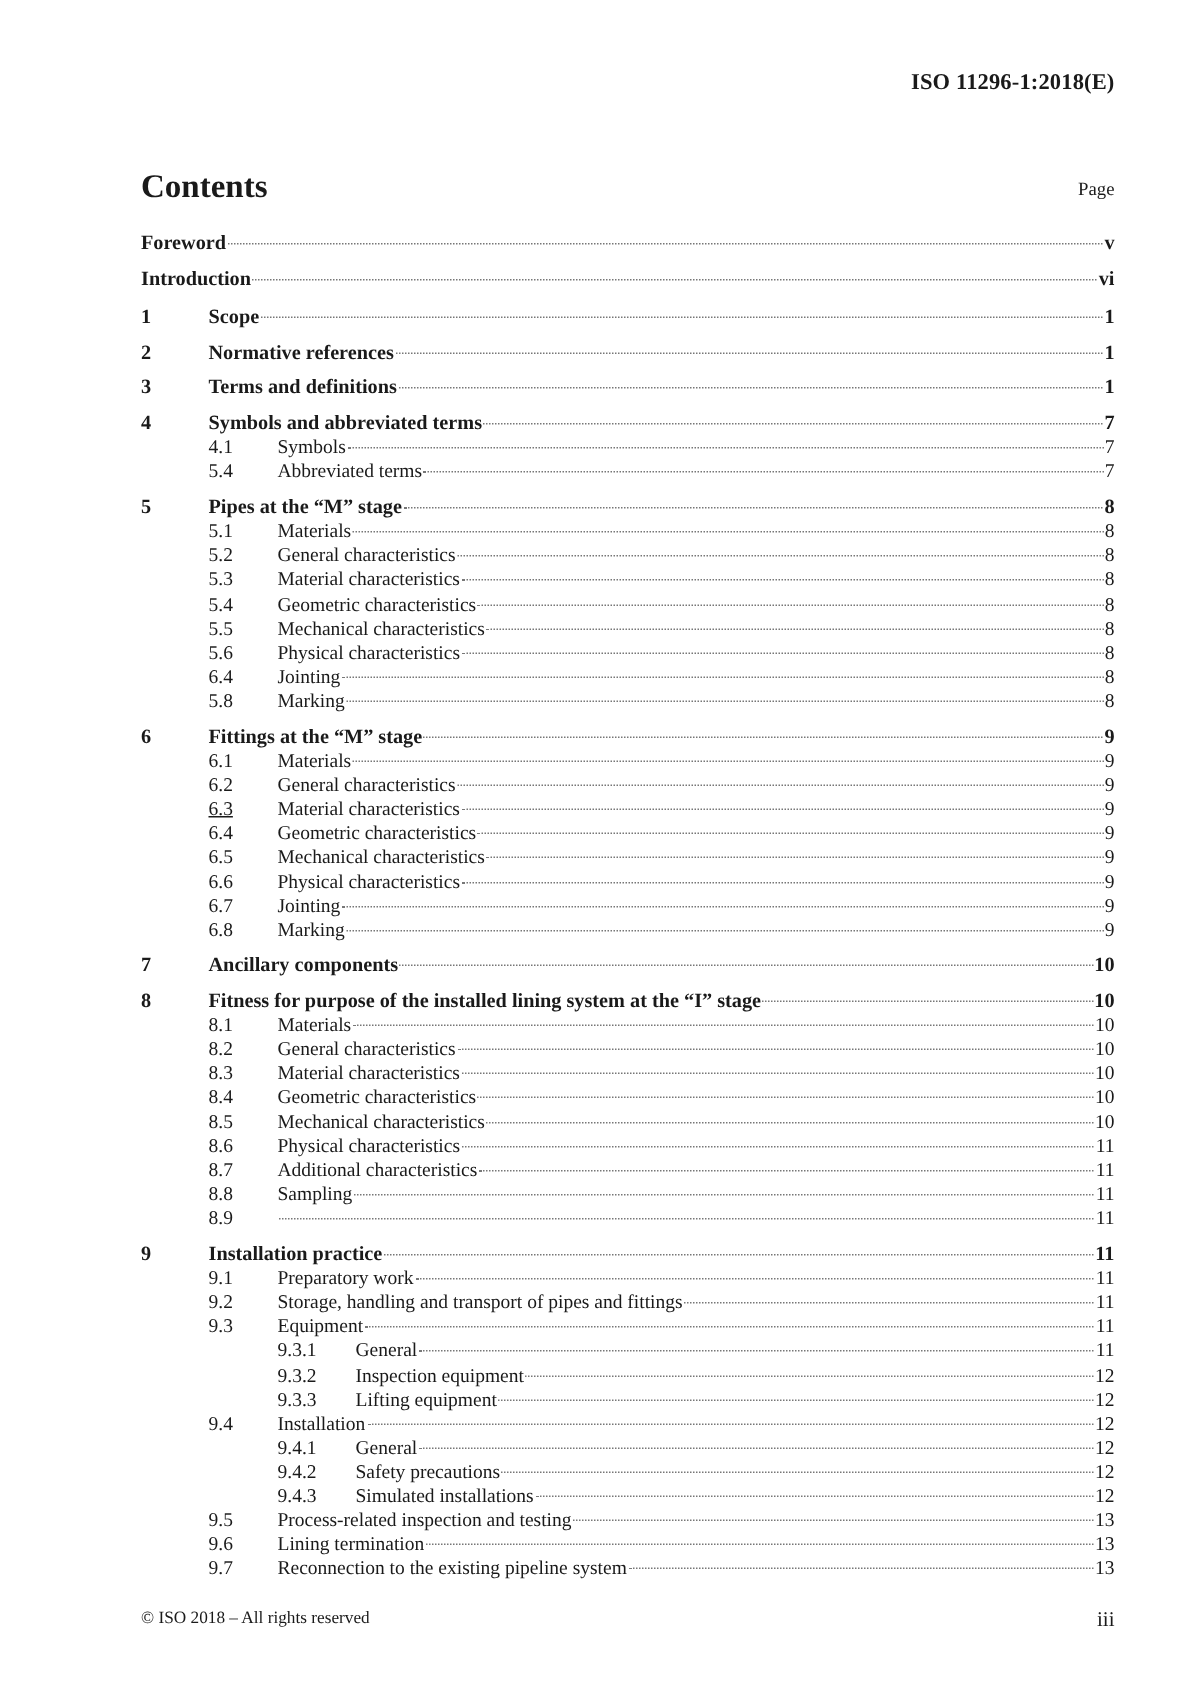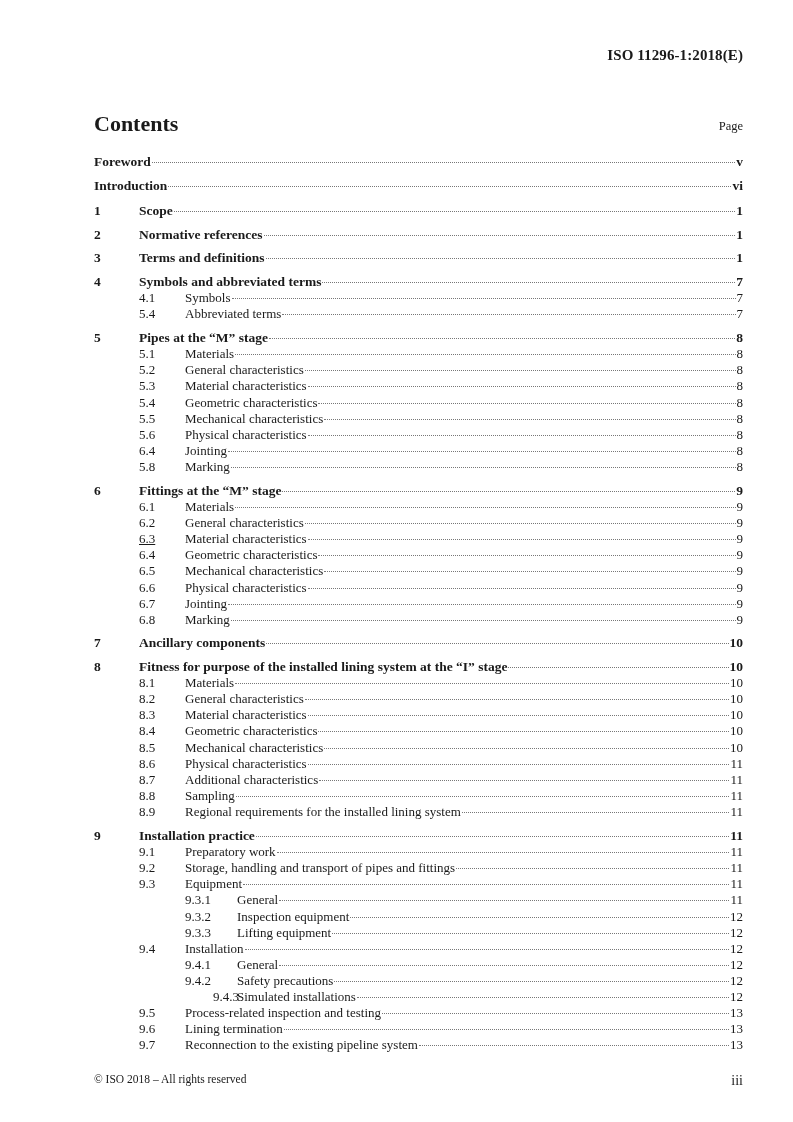--- a/index.html
+++ b/index.html
@@ -309,21 +309,20 @@
       <span class="num" style="left: 45px;">8.8</span>
       <span class="lbl" style="left: 91px;">
         <span class="text">Sampling</span>
         <span class="dots"></span>
         <span class="pg">11</span>
       </span>
     </div>
     <div class="row" style="top: 650px;">
       <span class="num" style="left: 45px;">8.9</span>
       <span class="lbl" style="left: 91px;">
-        <span class="text">Regional requirements for the installed lining system</span>
         <span class="dots"></span>
         <span class="pg">11</span>
       </span>
     </div>
     <div class="row bold" style="top: 674px;">
       <span class="num" style="left: 0px;">9</span>
       <span class="lbl" style="left: 45px;">
         <span class="text">Installation practice</span>
         <span class="dots"></span>
         <span class="pg">11</span>
@@ -395,21 +394,21 @@
     </div>
     <div class="row" style="top: 819px;">
       <span class="num" style="left: 91px; text-align: center;">9.4.2</span>
       <span class="lbl" style="left: 143px;">
         <span class="text">Safety precautions</span>
         <span class="dots"></span>
         <span class="pg">12</span>
       </span>
     </div>
     <div class="row" style="top: 835px;">
-      <span class="num" style="left: 91px; margin-left: 28px;">9.4.3</span>
+      <span class="num" style="left: 91px;">9.4.3</span>
       <span class="lbl" style="left: 143px;">
         <span class="text">Simulated installations</span>
         <span class="dots"></span>
         <span class="pg">12</span>
       </span>
     </div>
     <div class="row" style="top: 851px;">
       <span class="num" style="left: 45px;">9.5</span>
       <span class="lbl" style="left: 91px;">
         <span class="text">Process-related inspection and testing</span>

